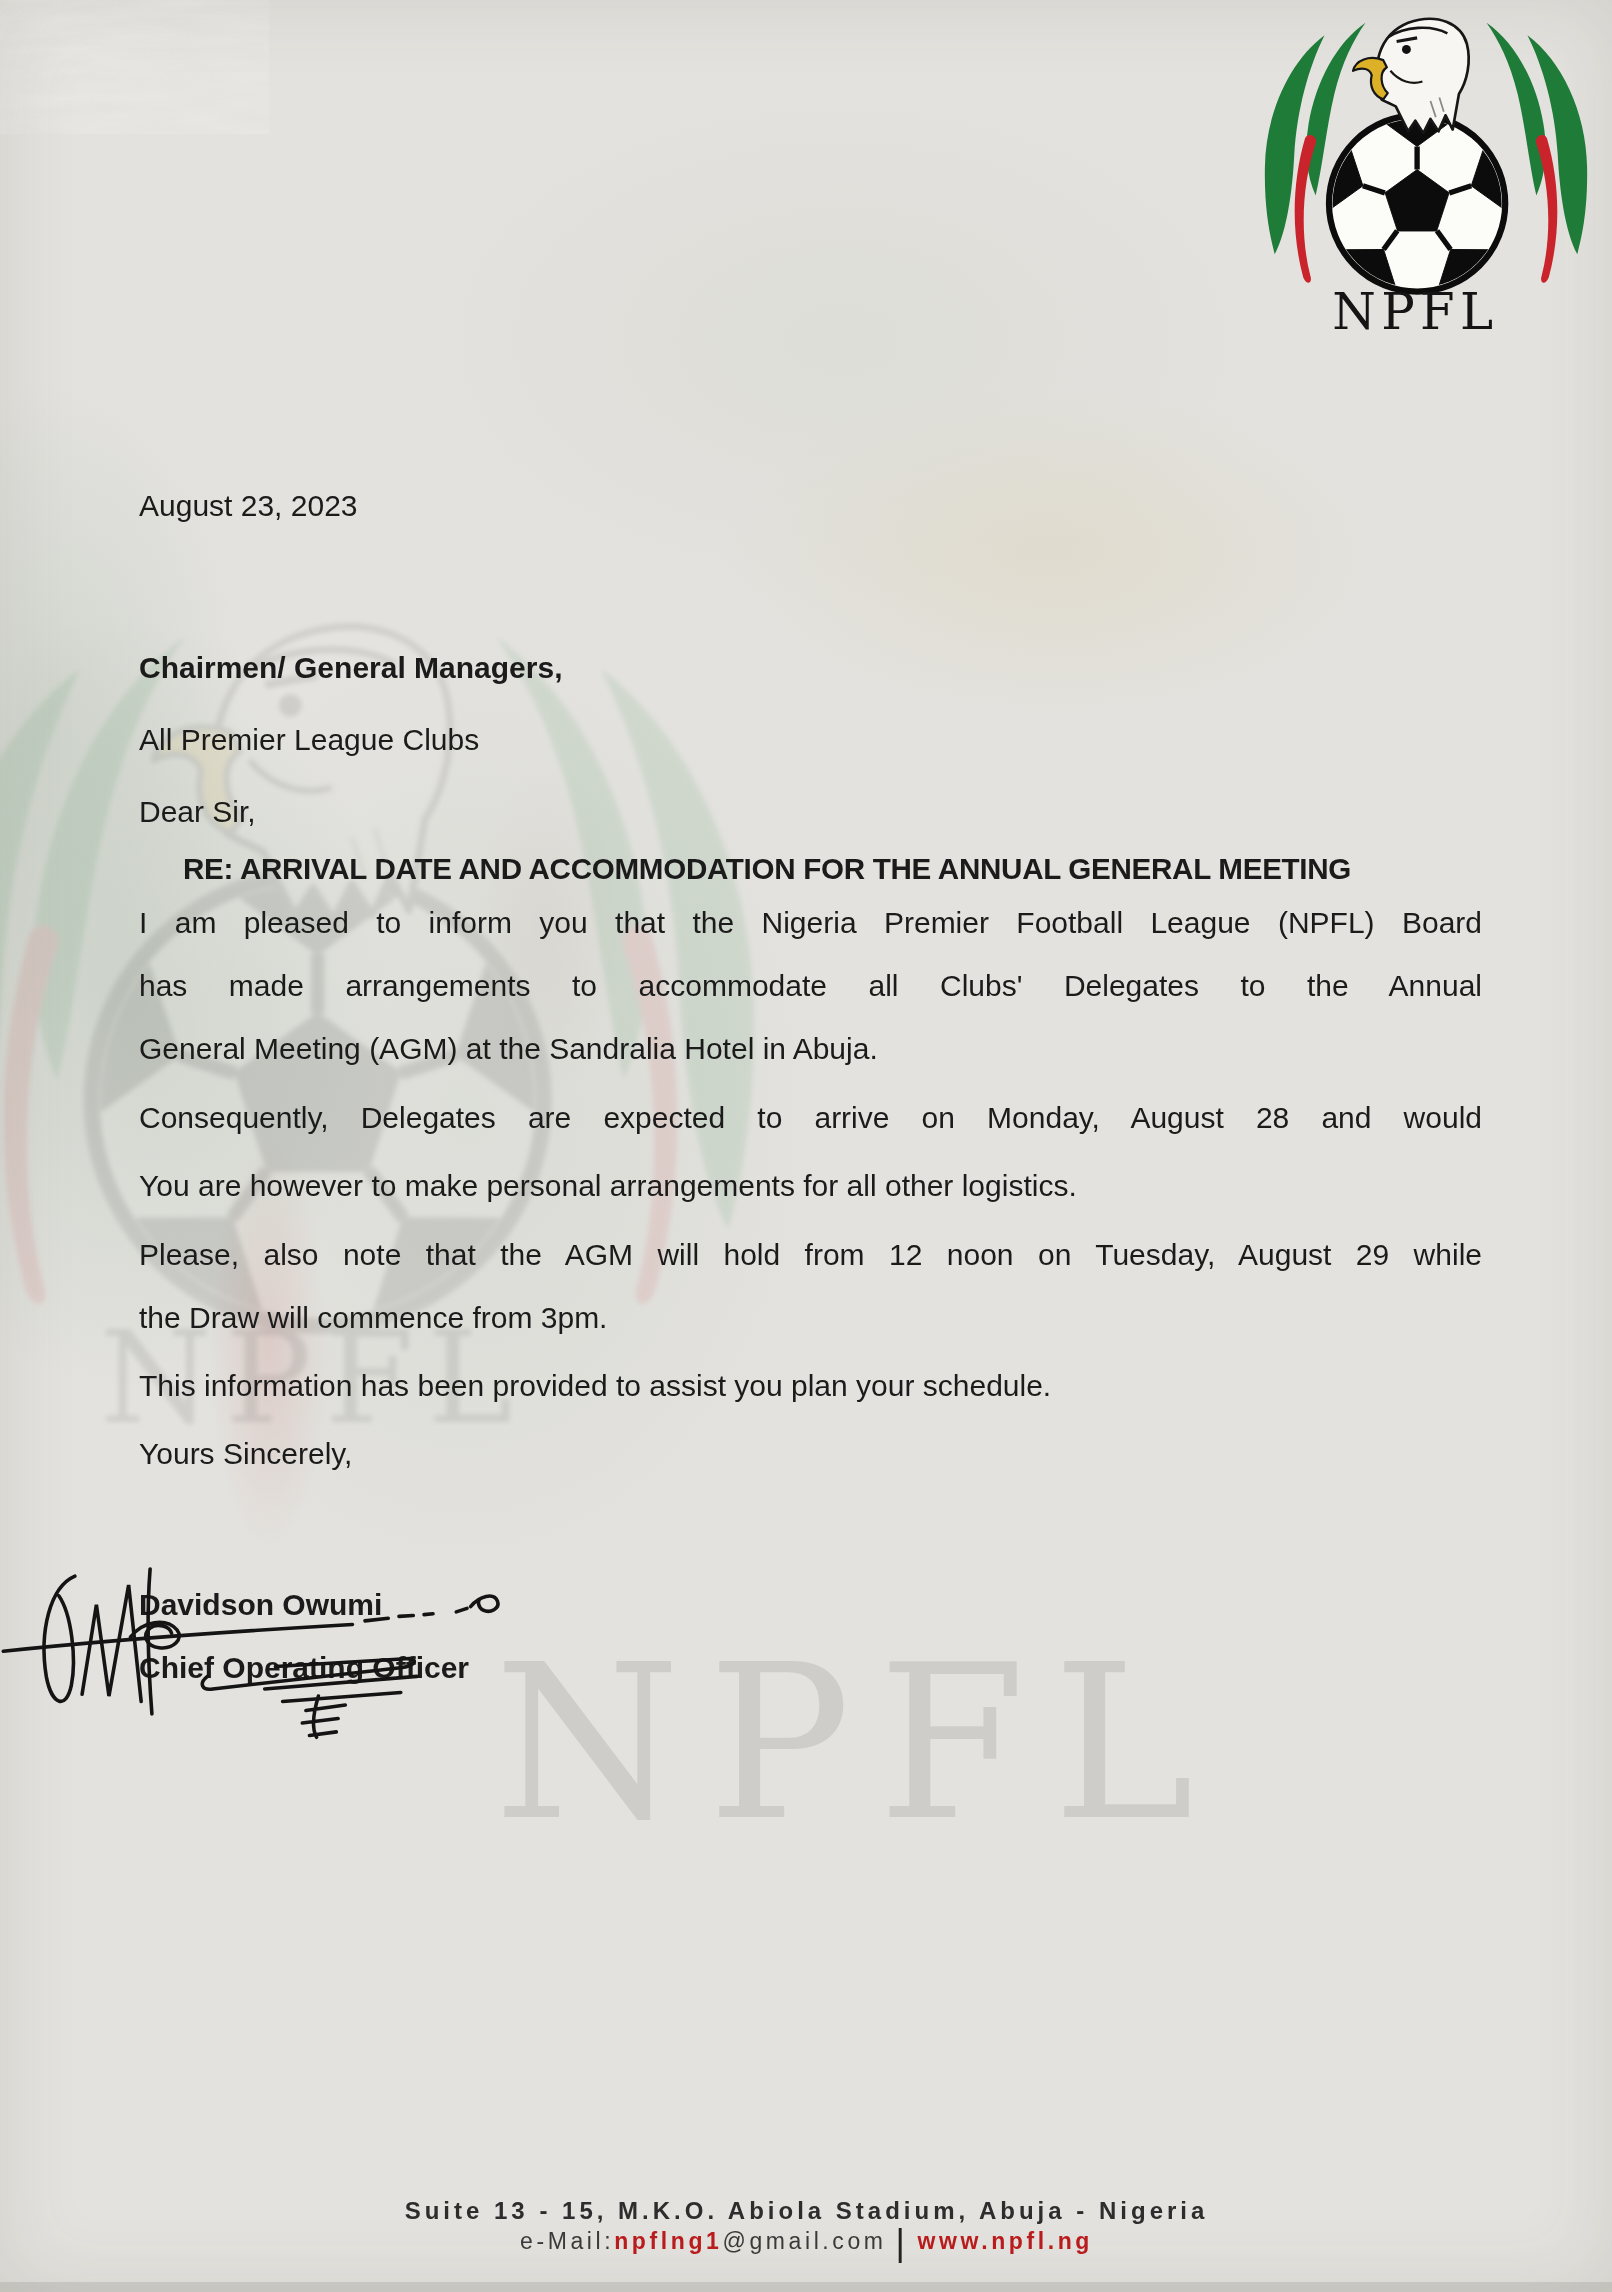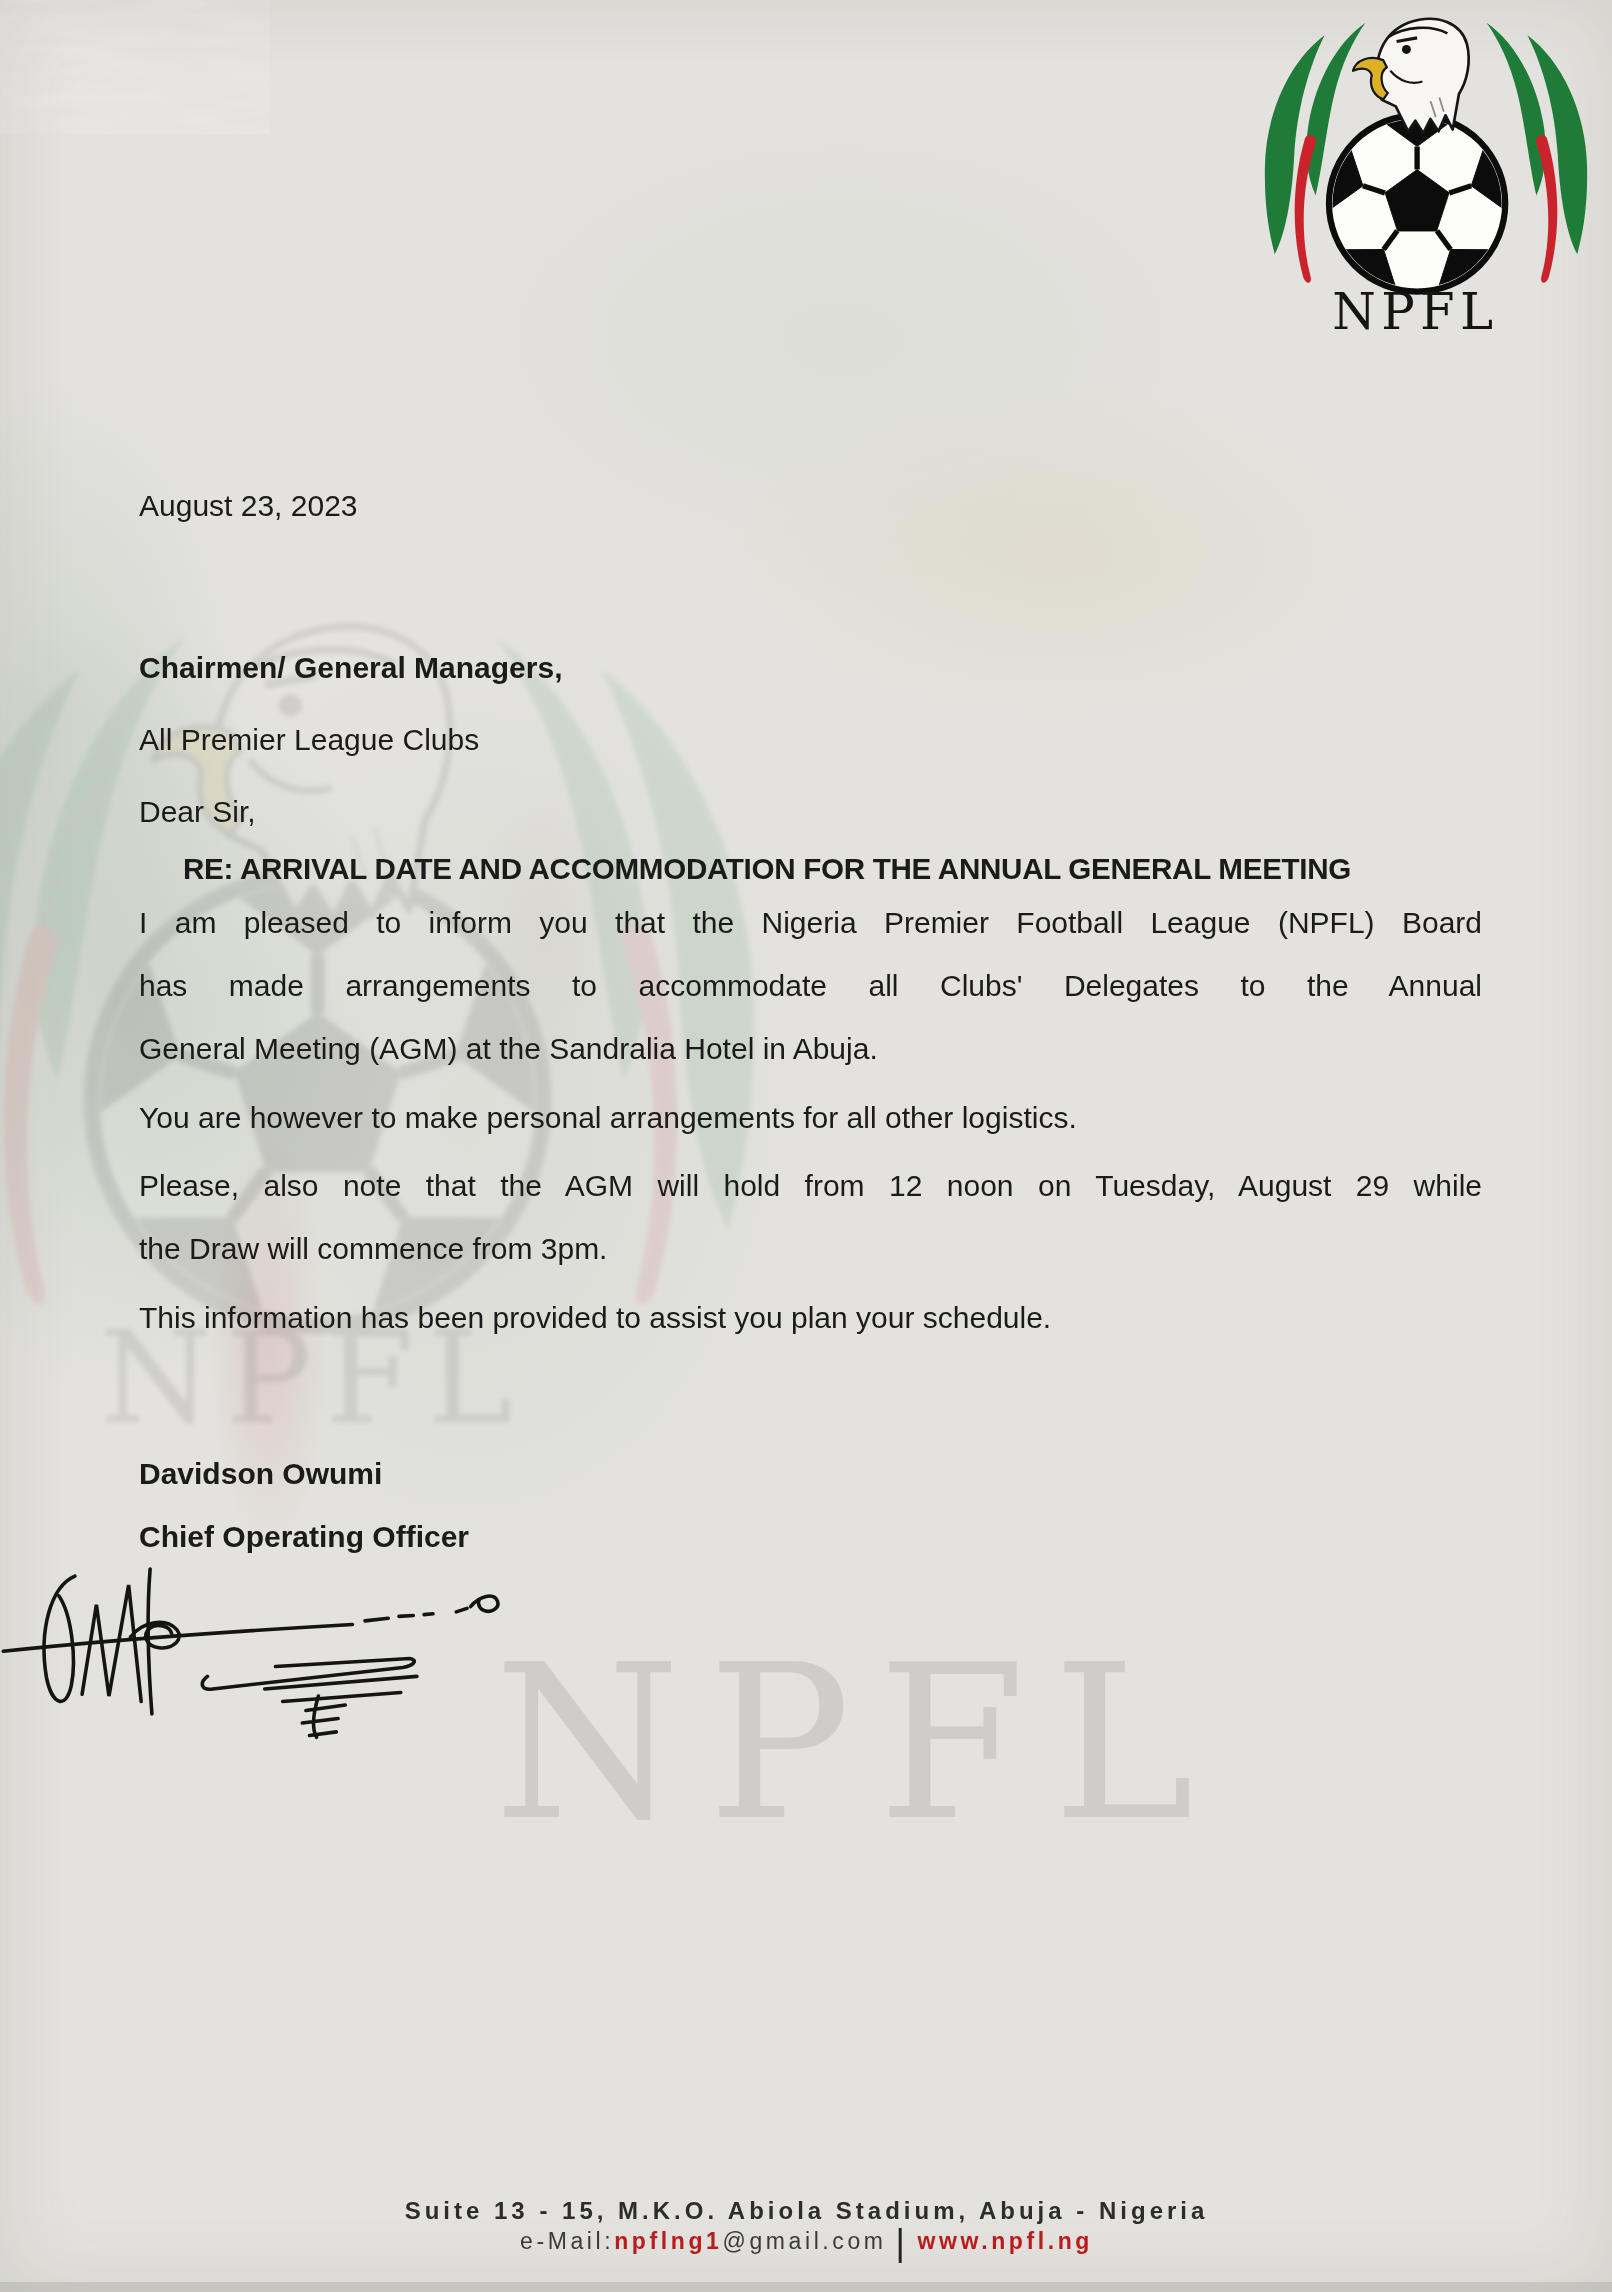--- a/index.html
+++ b/index.html
@@ -165,35 +165,37 @@
 
     <div class="subject">RE: ARRIVAL DATE AND ACCOMMODATION FOR THE ANNUAL GENERAL MEETING</div>
 
     <div class="para">
       <div class="line j">I am pleased to inform you that the Nigeria Premier Football League (NPFL) Board</div>
       <div class="line j">has made arrangements to accommodate all Clubs' Delegates to the Annual</div>
       <div class="line">General Meeting (AGM) at the Sandralia Hotel in Abuja.</div>
     </div>
 
     <div class="para">
+      <div class="line j">Consequently, Delegates are expected to arrive on Monday, August 28 and would</div>
     </div>
 
     <div class="para">
       <div class="line">You are however to make personal arrangements for all other logistics.</div>
     </div>
 
     <div class="para">
       <div class="line j">Please, also note that the AGM will hold from 12 noon on Tuesday, August 29 while</div>
       <div class="line">the Draw will commence from 3pm.</div>
     </div>
 
     <div class="para">
       <div class="line">This information has been provided to assist you plan your schedule.</div>
     </div>
 
+    <div class="line">Yours Sincerely,</div>
 
     <div class="sig-space"></div>
 
     <div class="line name">Davidson Owumi</div>
     <div class="line title">Chief Operating Officer</div>
   </div>
 
   <svg class="signature" viewBox="0 0 604 210" fill="none" stroke="#141414" stroke-width="4" stroke-linecap="round">
     <path d="M8,102 C120,90 260,80 398,72"></path>
     <path d="M412,68 l26,-3 M450,63 l16,-1 M478,61 l10,-1"></path>

